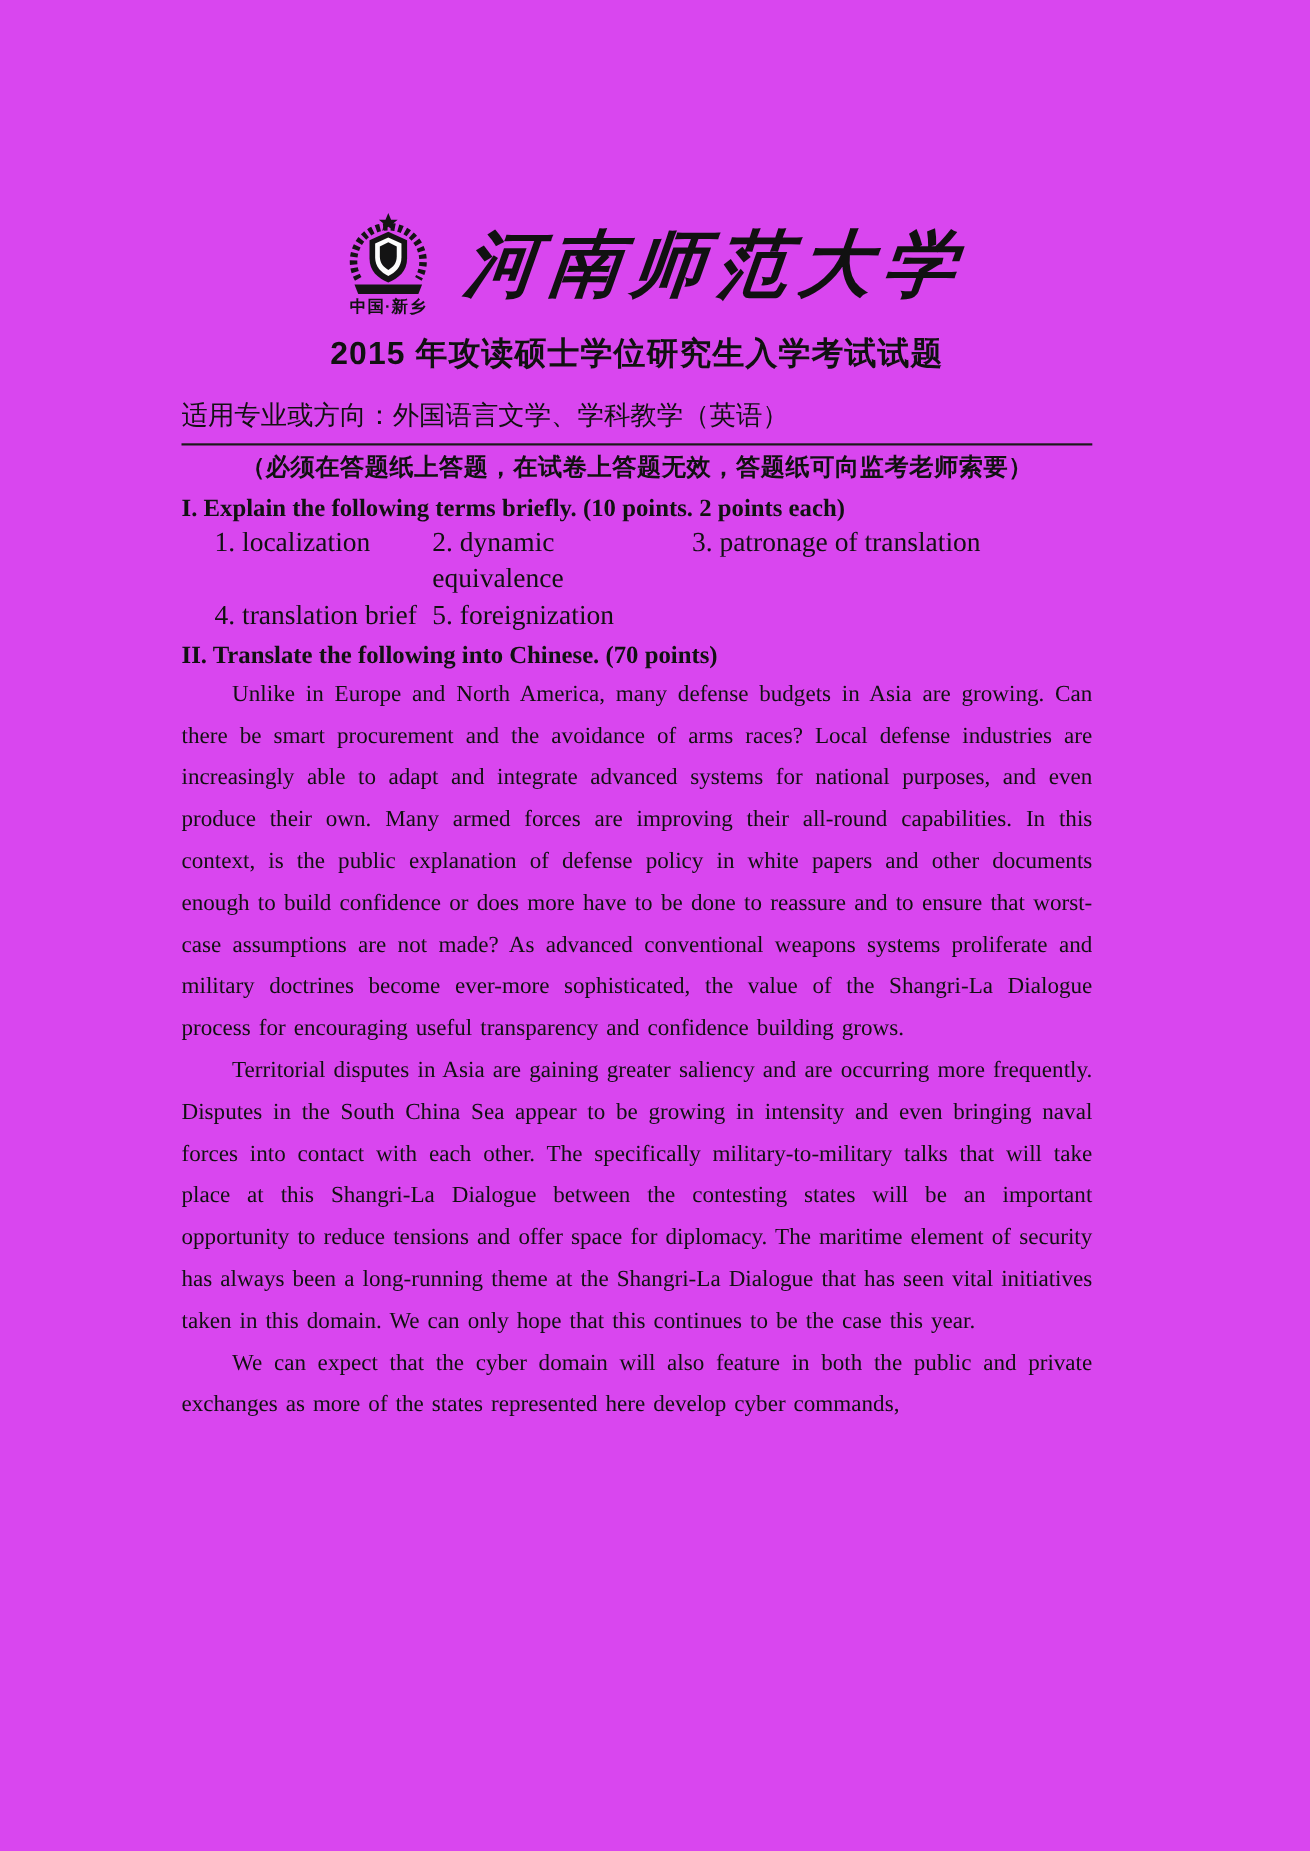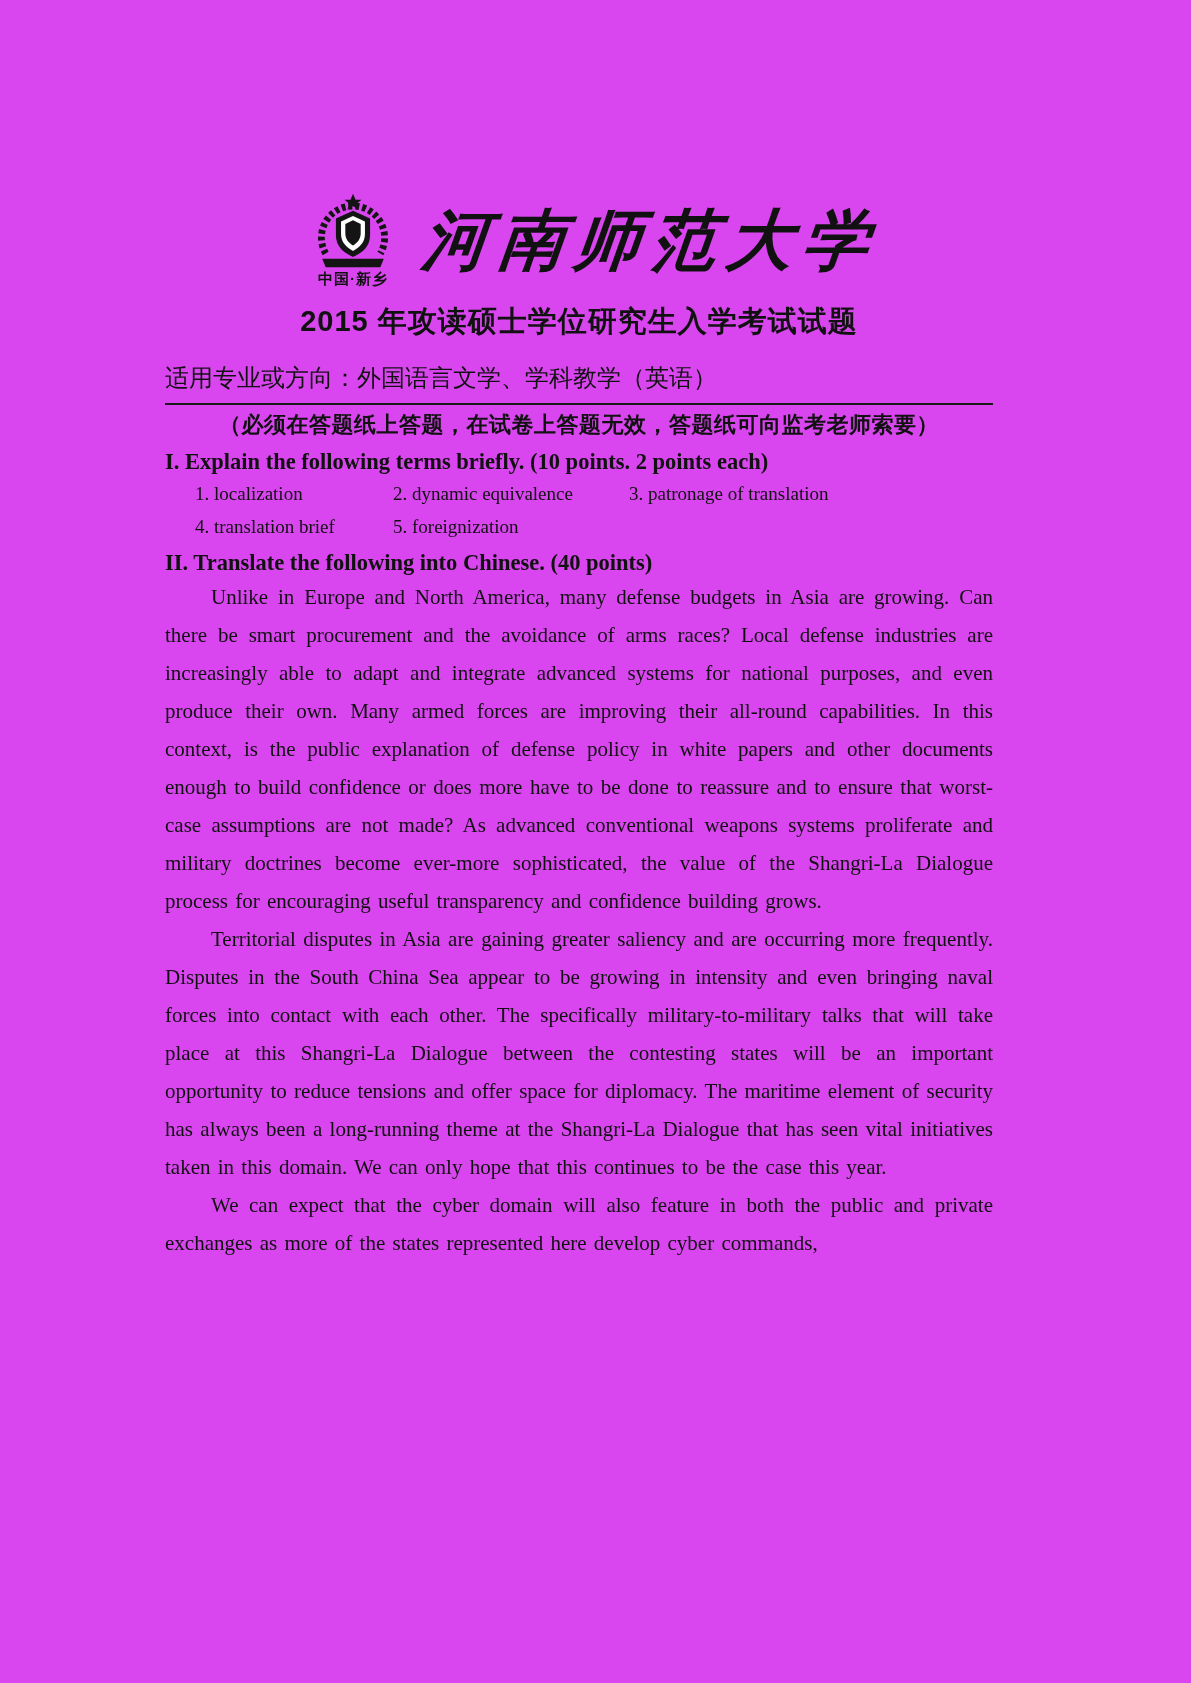--- a/index.html
+++ b/index.html
@@ -49,21 +49,21 @@
 
   h2.sec{
     margin:4px 0 0 0;
     font-size:22.5px;font-weight:bold;
     line-height:31px;
   }
   .terms{
     display:grid;
     grid-template-columns:198px 236px auto;
     padding-left:30px;
-    font-size:19px;line-height:33px;
+    font-size:25px;line-height:33px;
   }
   .body-text p{
     margin:0;
     font-size:21px;line-height:38px;
     text-align:justify;
     text-indent:46px;
     word-spacing:2px;
   }
   .footer{position:absolute;left:165px;top:1442px;width:828px;}
   .footer .page-number{
@@ -107,21 +107,21 @@
       <div class="terms">
         <span>1. localization</span>
         <span>2. dynamic equivalence</span>
         <span>3. patronage of translation</span>
         <span>4. translation brief</span>
         <span>5. foreignization</span>
       </div>
     </section>
 
     <section class="body-text">
-      <h2 class="sec">II. Translate the following into Chinese. (40 points)</h2>
+      <h2 class="sec">II. Translate the following into Chinese. (70 points)</h2>
       <p>Unlike in Europe and North America, many defense budgets in Asia are growing. Can there be smart procurement and the avoidance of arms races? Local defense industries are increasingly able to adapt and integrate advanced systems for national purposes, and even produce their own. Many armed forces are improving their all-round capabilities. In this context, is the public explanation of defense policy in white papers and other documents enough to build confidence or does more have to be done to reassure and to ensure that worst-case assumptions are not made? As advanced conventional weapons systems proliferate and military doctrines become ever-more sophisticated, the value of the Shangri-La Dialogue process for encouraging useful transparency and confidence building grows.</p>
       <p>Territorial disputes in Asia are gaining greater saliency and are occurring more frequently. Disputes in the South China Sea appear to be growing in intensity and even bringing naval forces into contact with each other. The specifically military-to-military talks that will take place at this Shangri-La Dialogue between the contesting states will be an important opportunity to reduce tensions and offer space for diplomacy. The maritime element of security has always been a long-running theme at the Shangri-La Dialogue that has seen vital initiatives taken in this domain. We can only hope that this continues to be the case this year.</p>
       <p>We can expect that the cyber domain will also feature in both the public and private exchanges as more of the states represented here develop cyber commands,</p>
     </section>
 
   </div>
 
 </div>
 
 </body></html>

